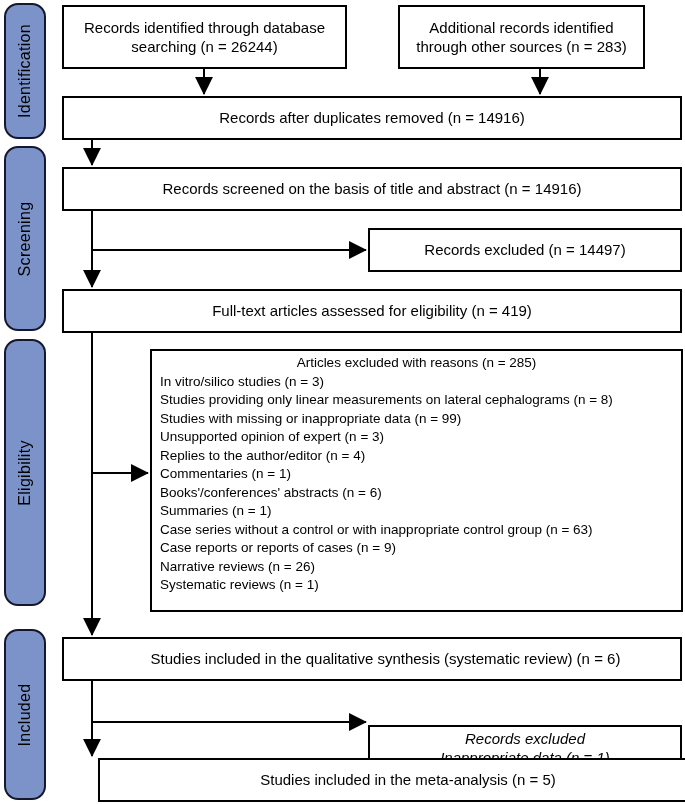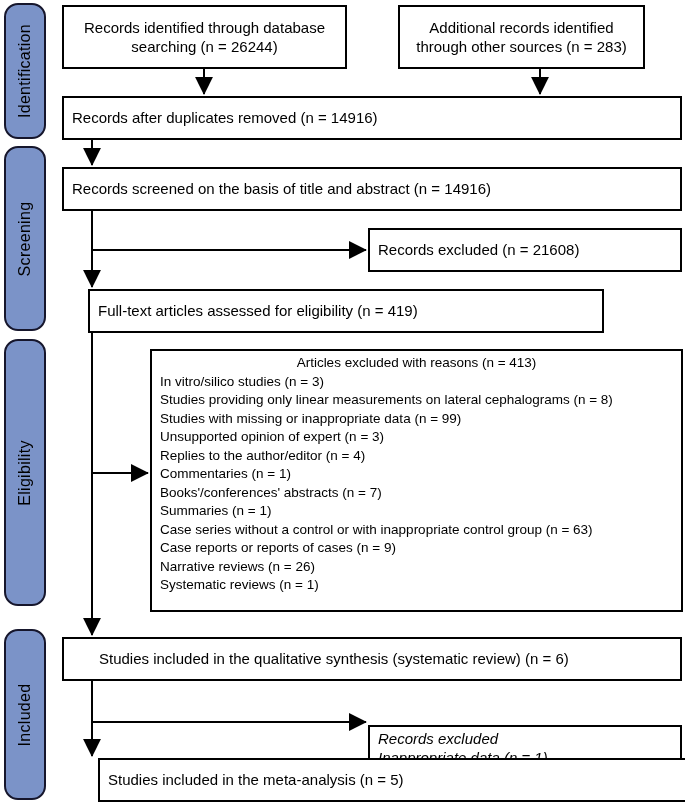--- a/index.html
+++ b/index.html
@@ -37,33 +37,33 @@
   #stage-included       { top: 629px; height: 171px; }
 
   
   .box {
     position: absolute;
     background: #ffffff;
     border: 2px solid #000000;
     box-sizing: border-box;
     display: flex;
     flex-direction: column;
-    align-items: flex-start;
+    align-items: center;
     justify-content: center;
     text-align: center;
     font-size: 15px;
     line-height: 1.28;
     padding: 2px 8px;
   }
   #box-database-search  { left: 62px;  top: 5px;   width: 285px; height: 64px; }
   #box-other-sources    { left: 398px; top: 5px;   width: 247px; height: 64px; }
   #box-after-duplicates { left: 62px;  top: 96px;  width: 620px; height: 44px; }
   #box-screened         { left: 62px;  top: 167px; width: 620px; height: 44px; }
   #box-records-excluded { left: 368px; top: 228px; width: 314px; height: 44px; }
-  #box-fulltext         { left: 62px;  top: 289px; width: 516px; height: 44px; margin-left: 26px; }
+  #box-fulltext         { left: 62px;  top: 289px; width: 620px; height: 44px; }
   #box-qualitative      { left: 62px;  top: 637px; width: 620px; height: 44px; padding-left: 35px; }
   #box-meta-excluded    { left: 368px; top: 725px; width: 314px; height: 46px; font-style: italic; }
   #box-meta-analysis    { left: 62px;  top: 758px; width: 620px; height: 44px; margin-left: 36px; }
 
   
   #box-excluded-reasons {
     position: absolute;
     left: 150px; top: 349px; width: 533px; height: 263px;
     background: #ffffff;
     border: 2px solid #000000;
@@ -111,35 +111,35 @@
     <span>Additional records identified through other sources (n = 283)</span>
   </div>
   <div class="box" id="box-after-duplicates">
     <span>Records after duplicates removed (n = 14916)</span>
   </div>
 
   <div class="box" id="box-screened">
     <span>Records screened on the basis of title and abstract (n = 14916)</span>
   </div>
   <div class="box" id="box-records-excluded">
-    <span>Records excluded (n = 21608)</span>
+    <span>Records excluded (n = 14497)</span>
   </div>
   <div class="box" id="box-fulltext">
     <span>Full-text articles assessed for eligibility (n = 419)</span>
   </div>
 
   <div id="box-excluded-reasons">
-    <div class="bb-title">Articles excluded with reasons (n = 413)</div>
+    <div class="bb-title">Articles excluded with reasons (n = 285)</div>
     <div class="bb-item">In vitro/silico studies (n = 3)</div>
     <div class="bb-item">Studies providing only linear measurements on lateral cephalograms (n = 8)</div>
     <div class="bb-item">Studies with missing or inappropriate data (n = 99)</div>
     <div class="bb-item">Unsupported opinion of expert (n = 3)</div>
     <div class="bb-item">Replies to the author/editor (n = 4)</div>
     <div class="bb-item">Commentaries (n = 1)</div>
-    <div class="bb-item">Books'/conferences' abstracts (n = 7)</div>
+    <div class="bb-item">Books'/conferences' abstracts (n = 6)</div>
     <div class="bb-item">Summaries (n = 1)</div>
     <div class="bb-item">Case series without a control or with inappropriate control group (n = 63)</div>
     <div class="bb-item">Case reports or reports of cases (n = 9)</div>
     <div class="bb-item">Narrative reviews (n = 26)</div>
     <div class="bb-item">Systematic reviews (n = 1)</div>
   </div>
 
   <div class="box" id="box-qualitative">
     <span>Studies included in the qualitative synthesis (systematic review) (n = 6)</span>
   </div>

